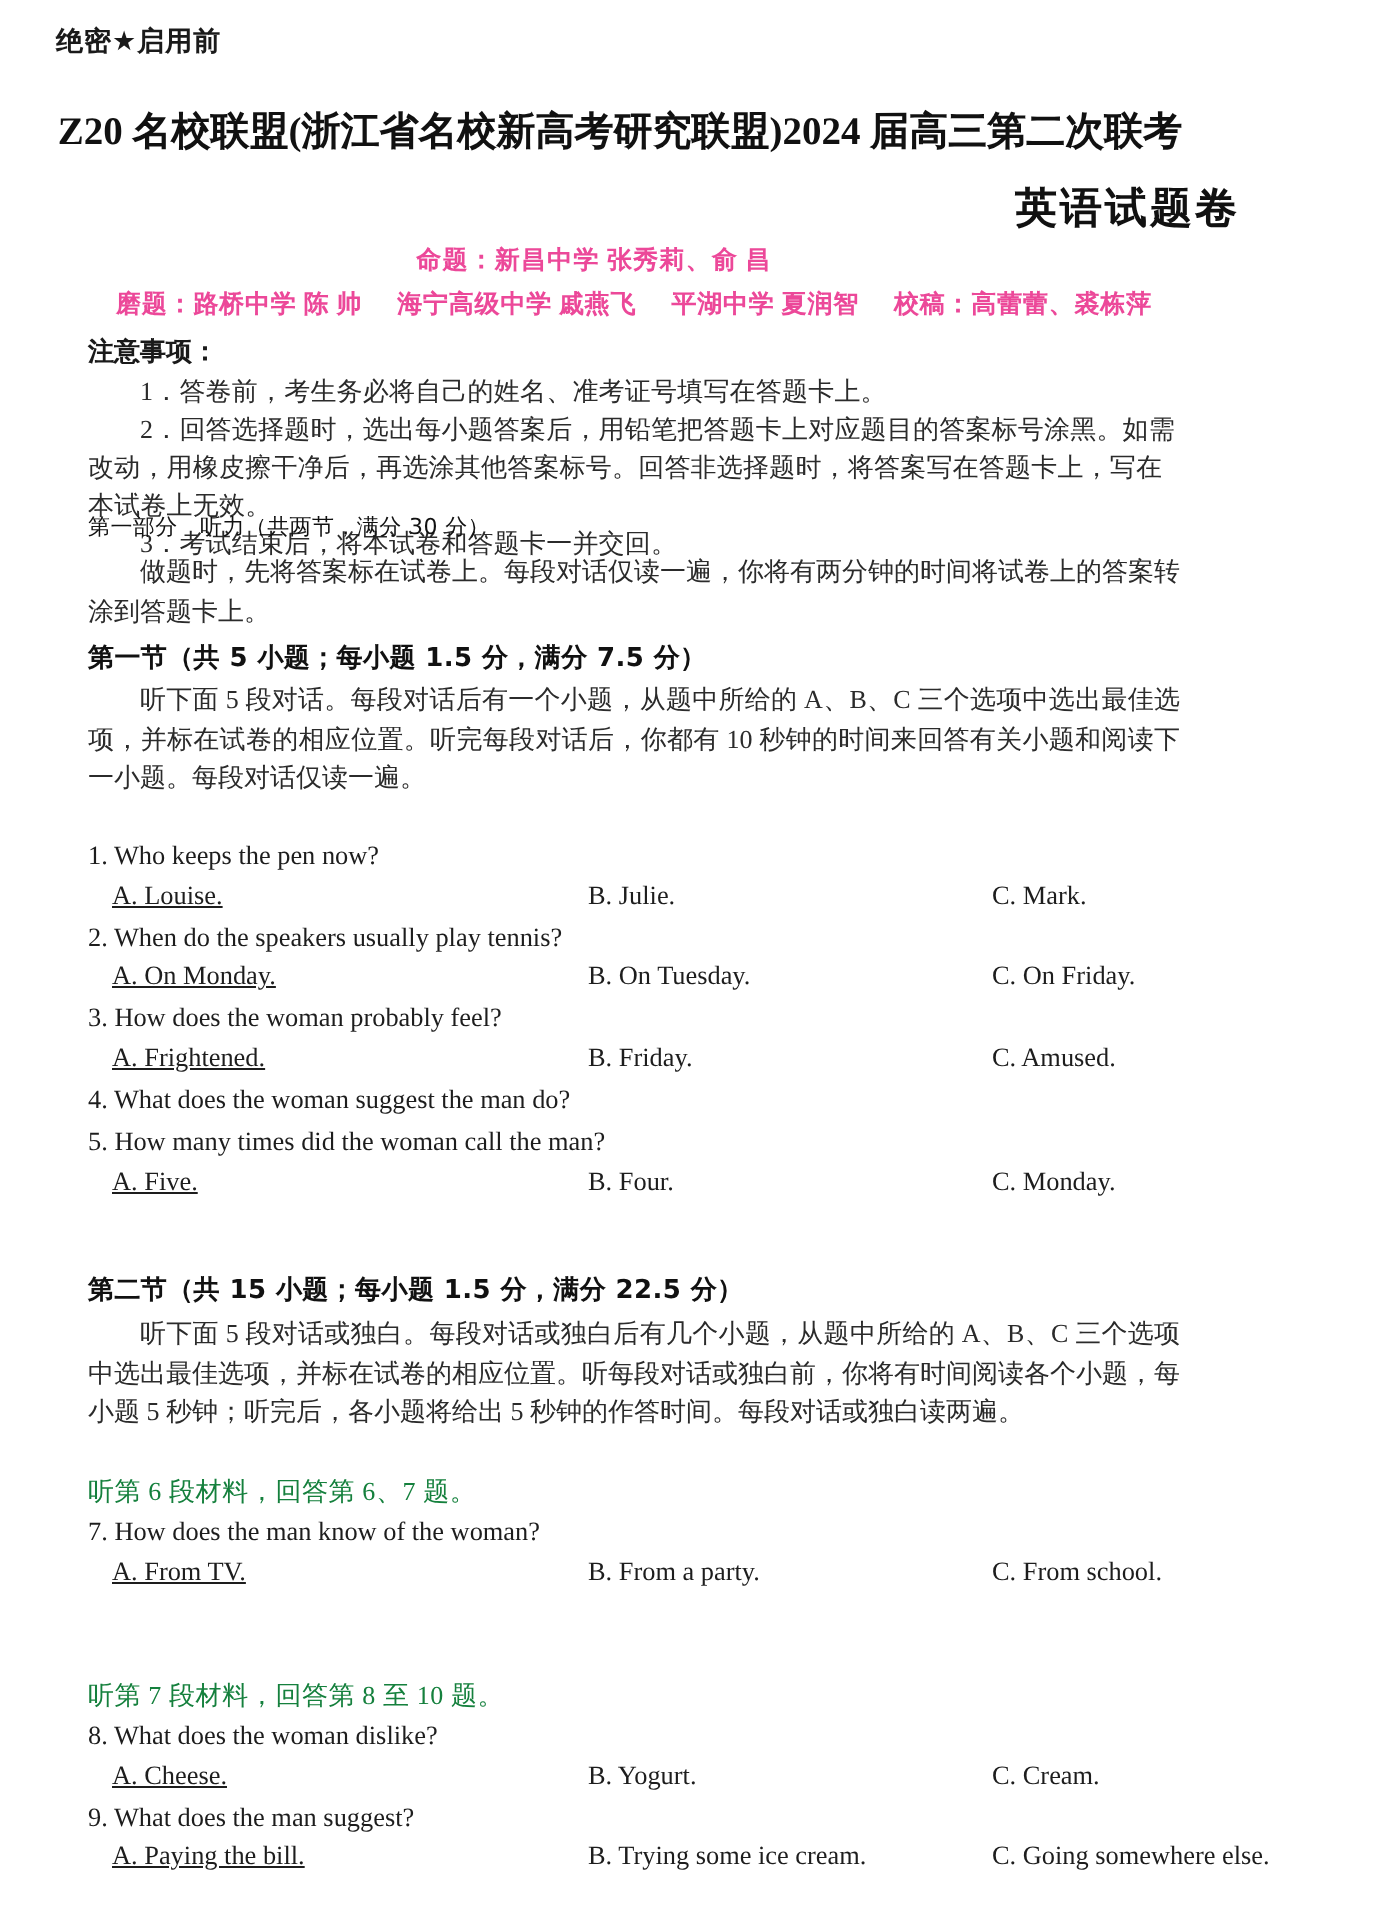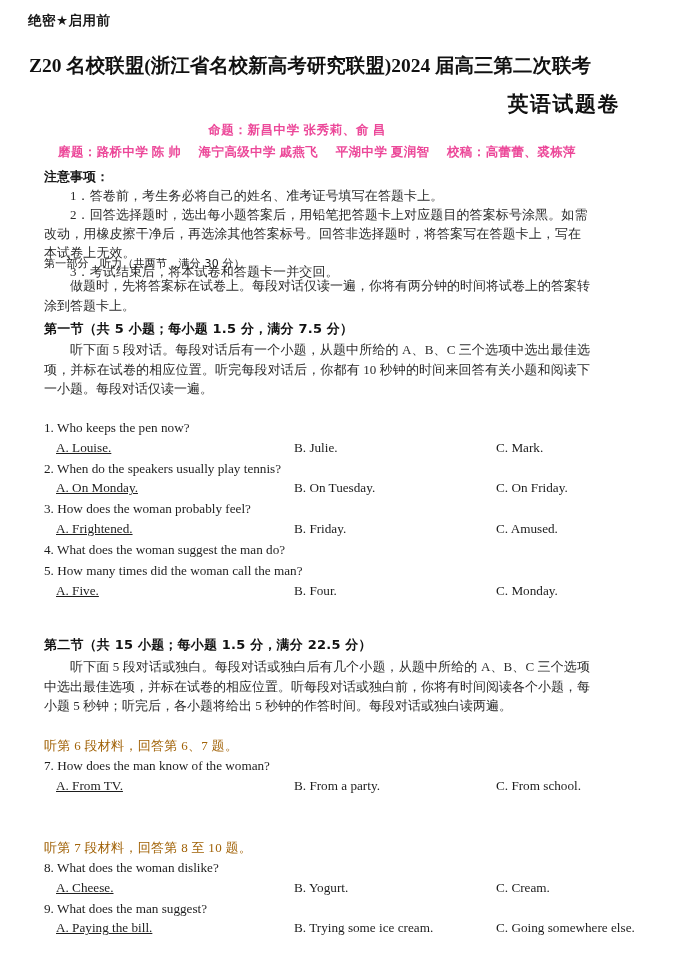--- a/index.html
+++ b/index.html
@@ -131,21 +131,21 @@
     font-family: "Liberation Serif", "DejaVu Serif", serif;
     font-size: 13px;
     line-height: 1.5;
     text-indent: 26px;
     color: #2b2b2b;
     text-align: justify;
   }
   .matl-head {
     font-family: "Liberation Serif", "DejaVu Serif", serif;
     font-size: 13px;
-    color: #a16207;
+    color: #15803d;
     letter-spacing: 0.3px;
   }
 
   
   .q-stem {
     font-family: "Liberation Serif", "DejaVu Serif", serif;
     font-size: 13.2px;
     color: #1d1d1d;
     line-height: 1.42;
   }

